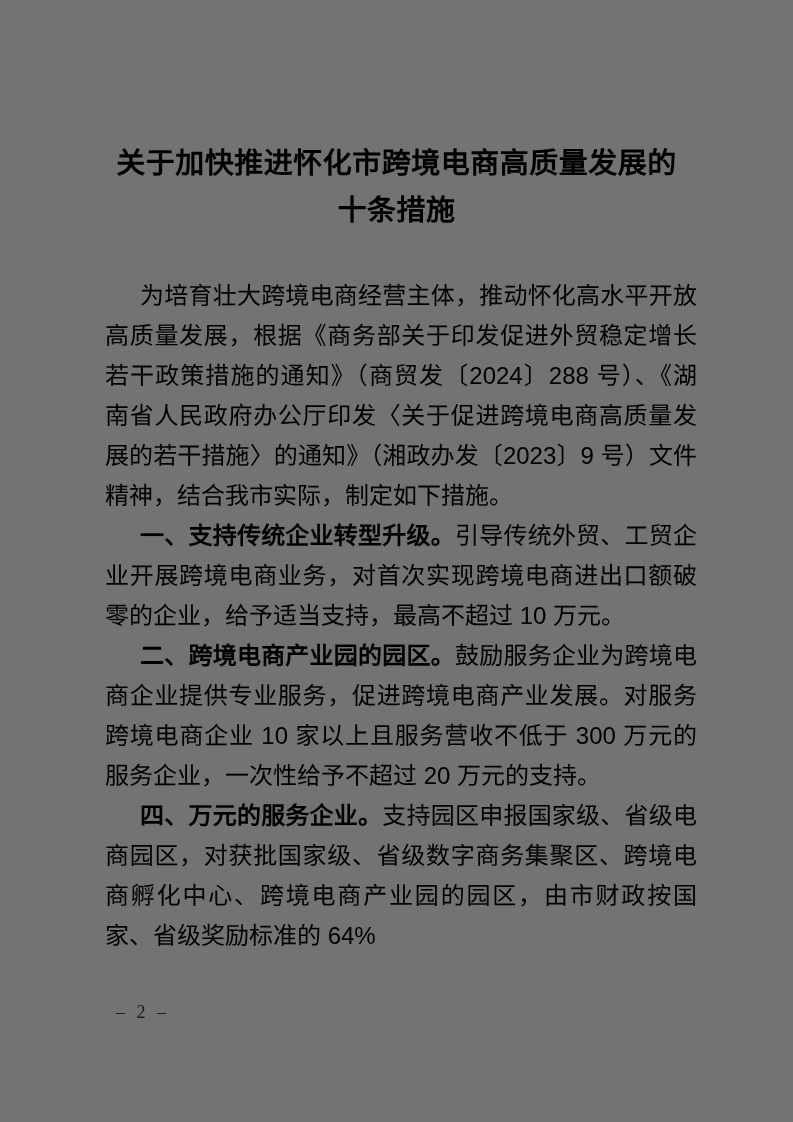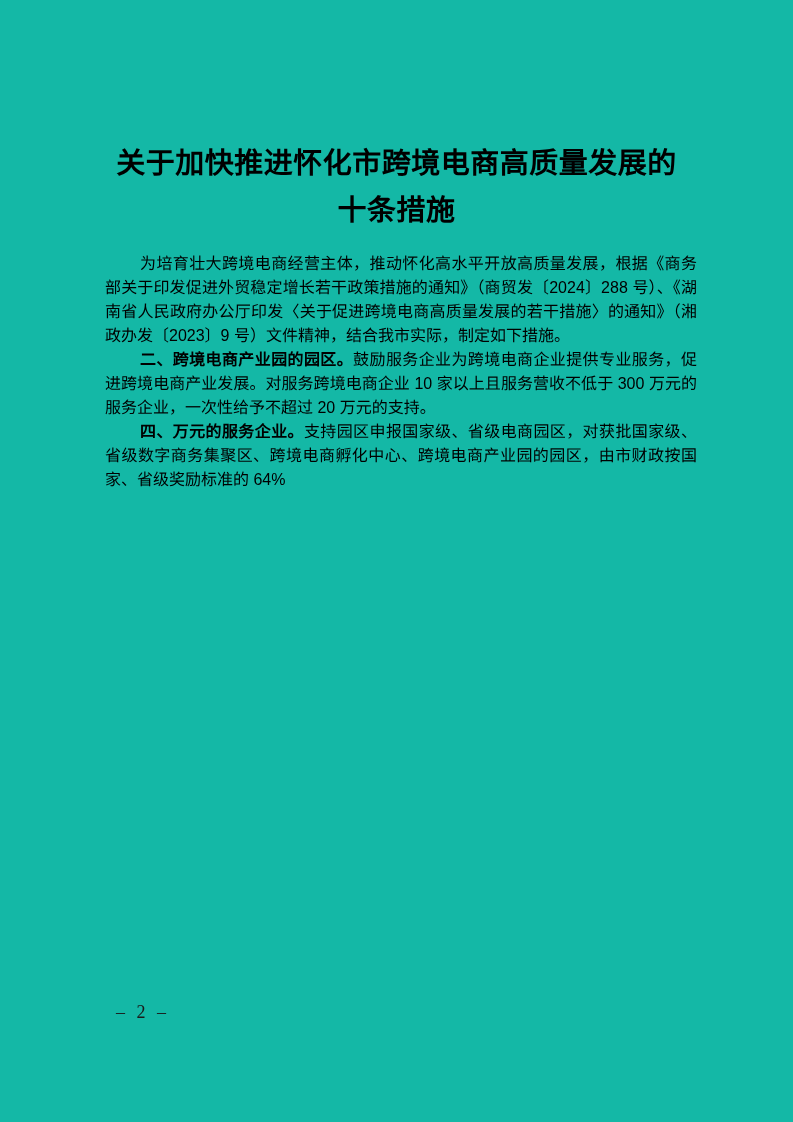--- a/index.html
+++ b/index.html
@@ -6,43 +6,43 @@
   html, body {
     margin: 0;
     padding: 0;
     background: #ffffff;
   }
   .page {
     position: relative;
     width: 793px;
     height: 1122px;
     margin: 0 auto;
-    background: #14b8a6;
+    background: #737373;
     color: #000000;
     overflow: hidden;
     font-family: "Liberation Sans", sans-serif;
   }
   .doc-title {
     position: absolute;
     top: 140px;
     left: 0;
     right: 0;
     text-align: center;
     font-size: 29px;
     line-height: 47px;
     font-weight: 700;
     letter-spacing: 0.5px;
   }
   .doc-body {
     position: absolute;
-    top: 252px;
+    top: 276px;
     left: 105px;
     width: 592px;
-    font-size: 16px;
-    line-height: 24px;
+    font-size: 24px;
+    line-height: 40px;
     text-align: justify;
     text-justify: inter-ideograph;
   }
   .para {
     margin: 0;
     padding: 0;
     text-indent: 35px;
   }
   .para .lead {
     font-weight: 600;
@@ -64,20 +64,21 @@
 <div class="page">
 
   <header class="doc-title">
     <div class="title-line">关于加快推进怀化市跨境电商高质量发展的</div>
     <div class="title-line">十条措施</div>
   </header>
 
   <main class="doc-body">
     <p class="para"><span class="lead"></span><span>为培育壮大跨境电商经营主体，推动怀化高水平开放高质量发展，根据《商务部关于印发促进外贸稳定增长若干政策措施的通知》（商贸发〔2024〕288 号）、《湖南省人民政府办公厅印发〈关于促进跨境电商高质量发展的若干措施〉的通知》（湘政办发〔2023〕9 号）文件精神，结合我市实际，制定如下措施。</span></p>
 
+    <p class="para"><span class="lead">一、支持传统企业转型升级。</span><span>引导传统外贸、工贸企业开展跨境电商业务，对首次实现跨境电商进出口额破零的企业，给予适当支持，最高不超过 10 万元。</span></p>
 
     <p class="para"><span class="lead">二、跨境电商产业园的园区。</span><span>鼓励服务企业为跨境电商企业提供专业服务，促进跨境电商产业发展。对服务跨境电商企业 10 家以上且服务营收不低于 300 万元的服务企业，一次性给予不超过 20 万元的支持。</span></p>
 
 
     <p class="para"><span class="lead">四、万元的服务企业。</span><span>支持园区申报国家级、省级电商园区，对获批国家级、省级数字商务集聚区、跨境电商孵化中心、跨境电商产业园的园区，由市财政按国家、省级奖励标准的 64%</span></p>
   </main>
 
   <footer class="page-footer">
     <span>– 2 –</span>
   </footer>

